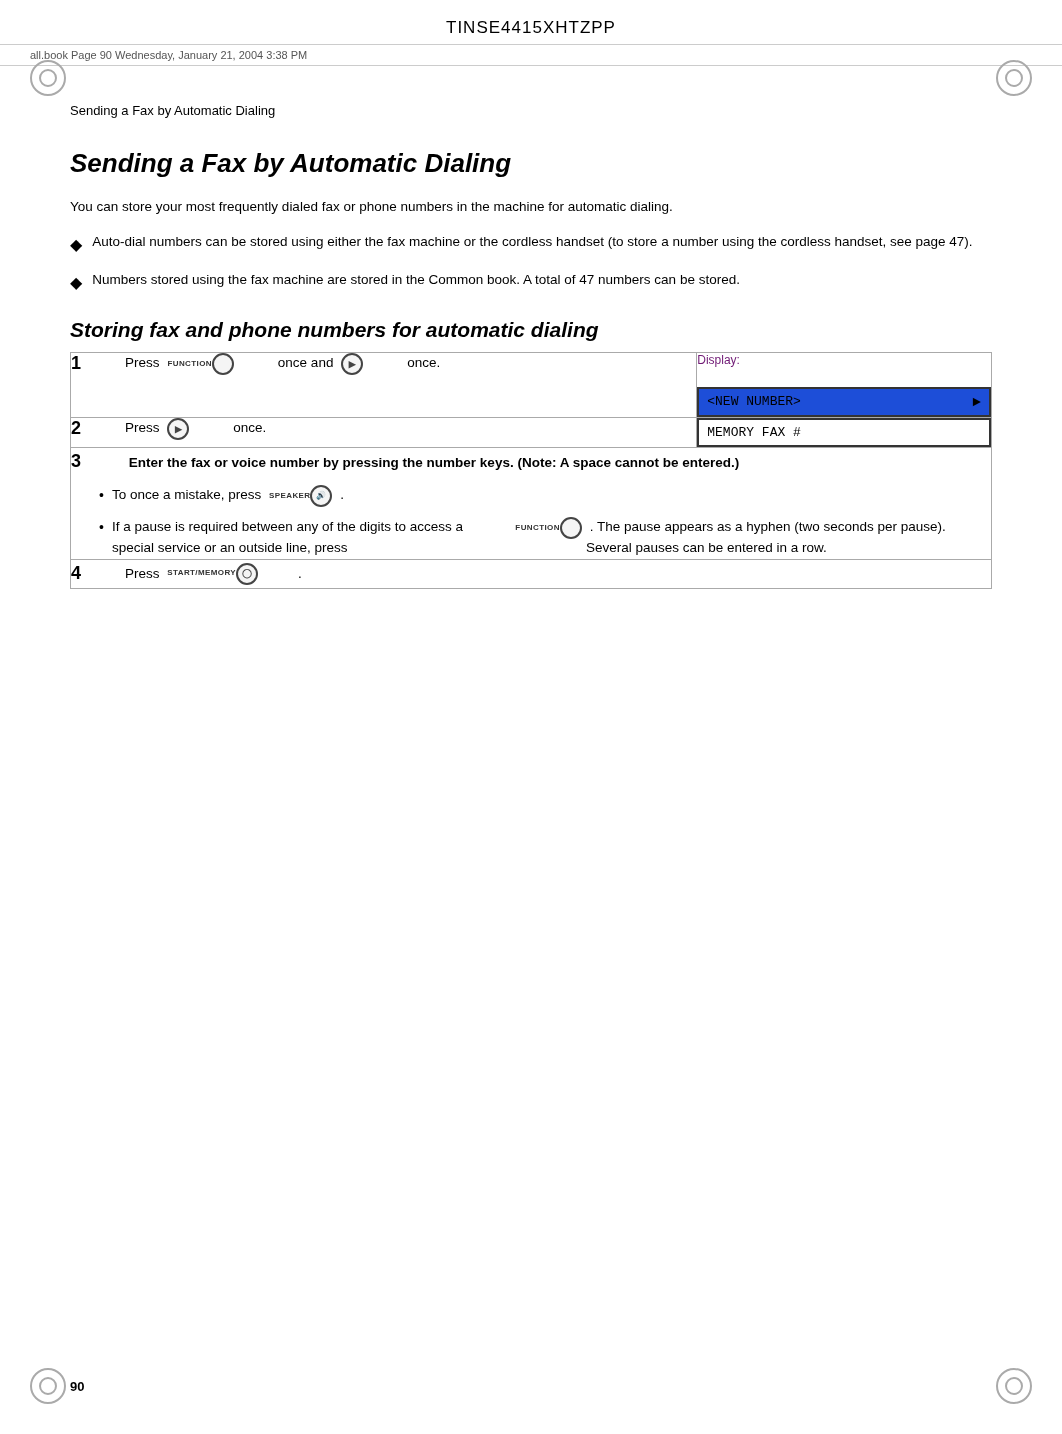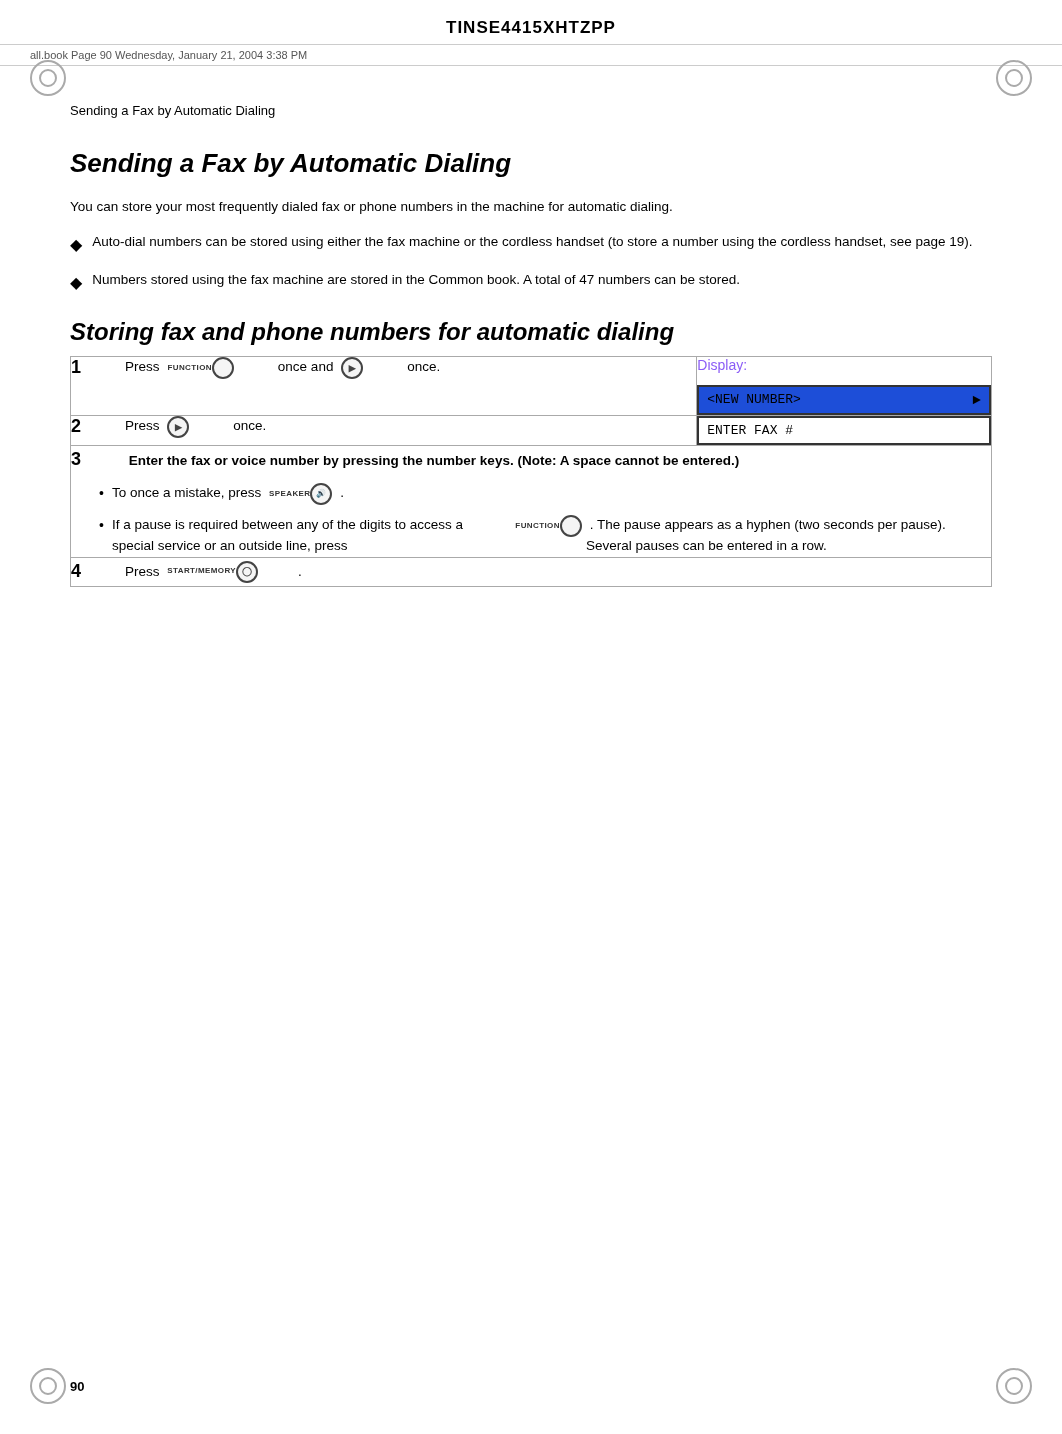--- a/index.html
+++ b/index.html
@@ -11,21 +11,21 @@
       width: 1062px;
       min-height: 1434px;
       position: relative;
     }
 
     
     .page-header {
       text-align: center;
       padding: 18px 0 6px 0;
       font-size: 17px;
-      font-weight: bold;
+      font-weight: normal;
       letter-spacing: 1px;
       border-bottom: none;
     }
 
     
     .file-info-bar {
       display: flex;
       align-items: center;
       padding: 4px 30px;
       font-size: 11px;
@@ -73,21 +73,21 @@
     }
     .bullet-diamond {
       font-size: 16px;
       margin-right: 10px;
       margin-top: 1px;
       flex-shrink: 0;
     }
 
     
     .sub-heading {
-      font-size: 24px;
+      font-size: 21px;
       font-weight: bold;
       font-style: italic;
       margin-top: 22px;
       margin-bottom: 10px;
     }
 
     
     .steps-table {
       width: 100%;
       border-collapse: collapse;
@@ -120,23 +120,23 @@
     .step-text {
       font-size: 13.5px;
       line-height: 1.5;
       display: inline;
       margin-left: 36px;
     }
     .step-text-bold {
       font-weight: bold;
     }
     .display-label {
-      font-size: 14px;
-      color: #8b5cf6;
-      margin-bottom: 12px;
+      font-size: 12px;
+      color: #701a75;
+      margin-bottom: 20px;
     }
     .display-box {
       background: #1d4ed8;
       border: 2px solid #333;
       padding: 5px 8px;
       font-size: 13px;
       font-family: 'Courier New', Courier, monospace;
       display: flex;
       align-items: center;
       justify-content: space-between;
@@ -269,21 +269,21 @@
 <div class="page-content">
 
   <div class="section-label">Sending a Fax by Automatic Dialing</div>
 
   <div class="main-heading">Sending a Fax by Automatic Dialing</div>
 
   <div class="intro-para">You can store your most frequently dialed fax or phone numbers in the machine for automatic dialing.</div>
 
   <div class="bullet-item">
     <span class="bullet-diamond">◆</span>
-    <span>Auto-dial numbers can be stored using either the fax machine or the cordless handset (to store a number using the cordless handset, see page 19).</span>
+    <span>Auto-dial numbers can be stored using either the fax machine or the cordless handset (to store a number using the cordless handset, see page 47).</span>
   </div>
 
   <div class="bullet-item">
     <span class="bullet-diamond">◆</span>
     <span>Numbers stored using the fax machine are stored in the Common book. A total of 47 numbers can be stored.</span>
   </div>
 
   <div class="sub-heading">Storing fax and phone numbers for automatic dialing</div>
 
   <table class="steps-table">
@@ -329,21 +329,21 @@
           
           <span class="btn-wrap">
             <span class="btn-circle">▶</span>
           </span>
           &nbsp;
           <span class="step-text">once.</span>
         </div>
       </td>
       <td class="step-right">
         <div class="display-box2">
-          <span>ENTER FAX #</span>
+          <span>MEMORY FAX #</span>
         </div>
       </td>
     </tr>
 
     <tr class="step-row">
       <td colspan="2" class="step-full">
         <div>
           <span class="step-number">3</span>
           <span class="step-text step-text-bold">Enter the fax or voice number by pressing the number keys. (Note: A space cannot be entered.)</span>
         </div>

